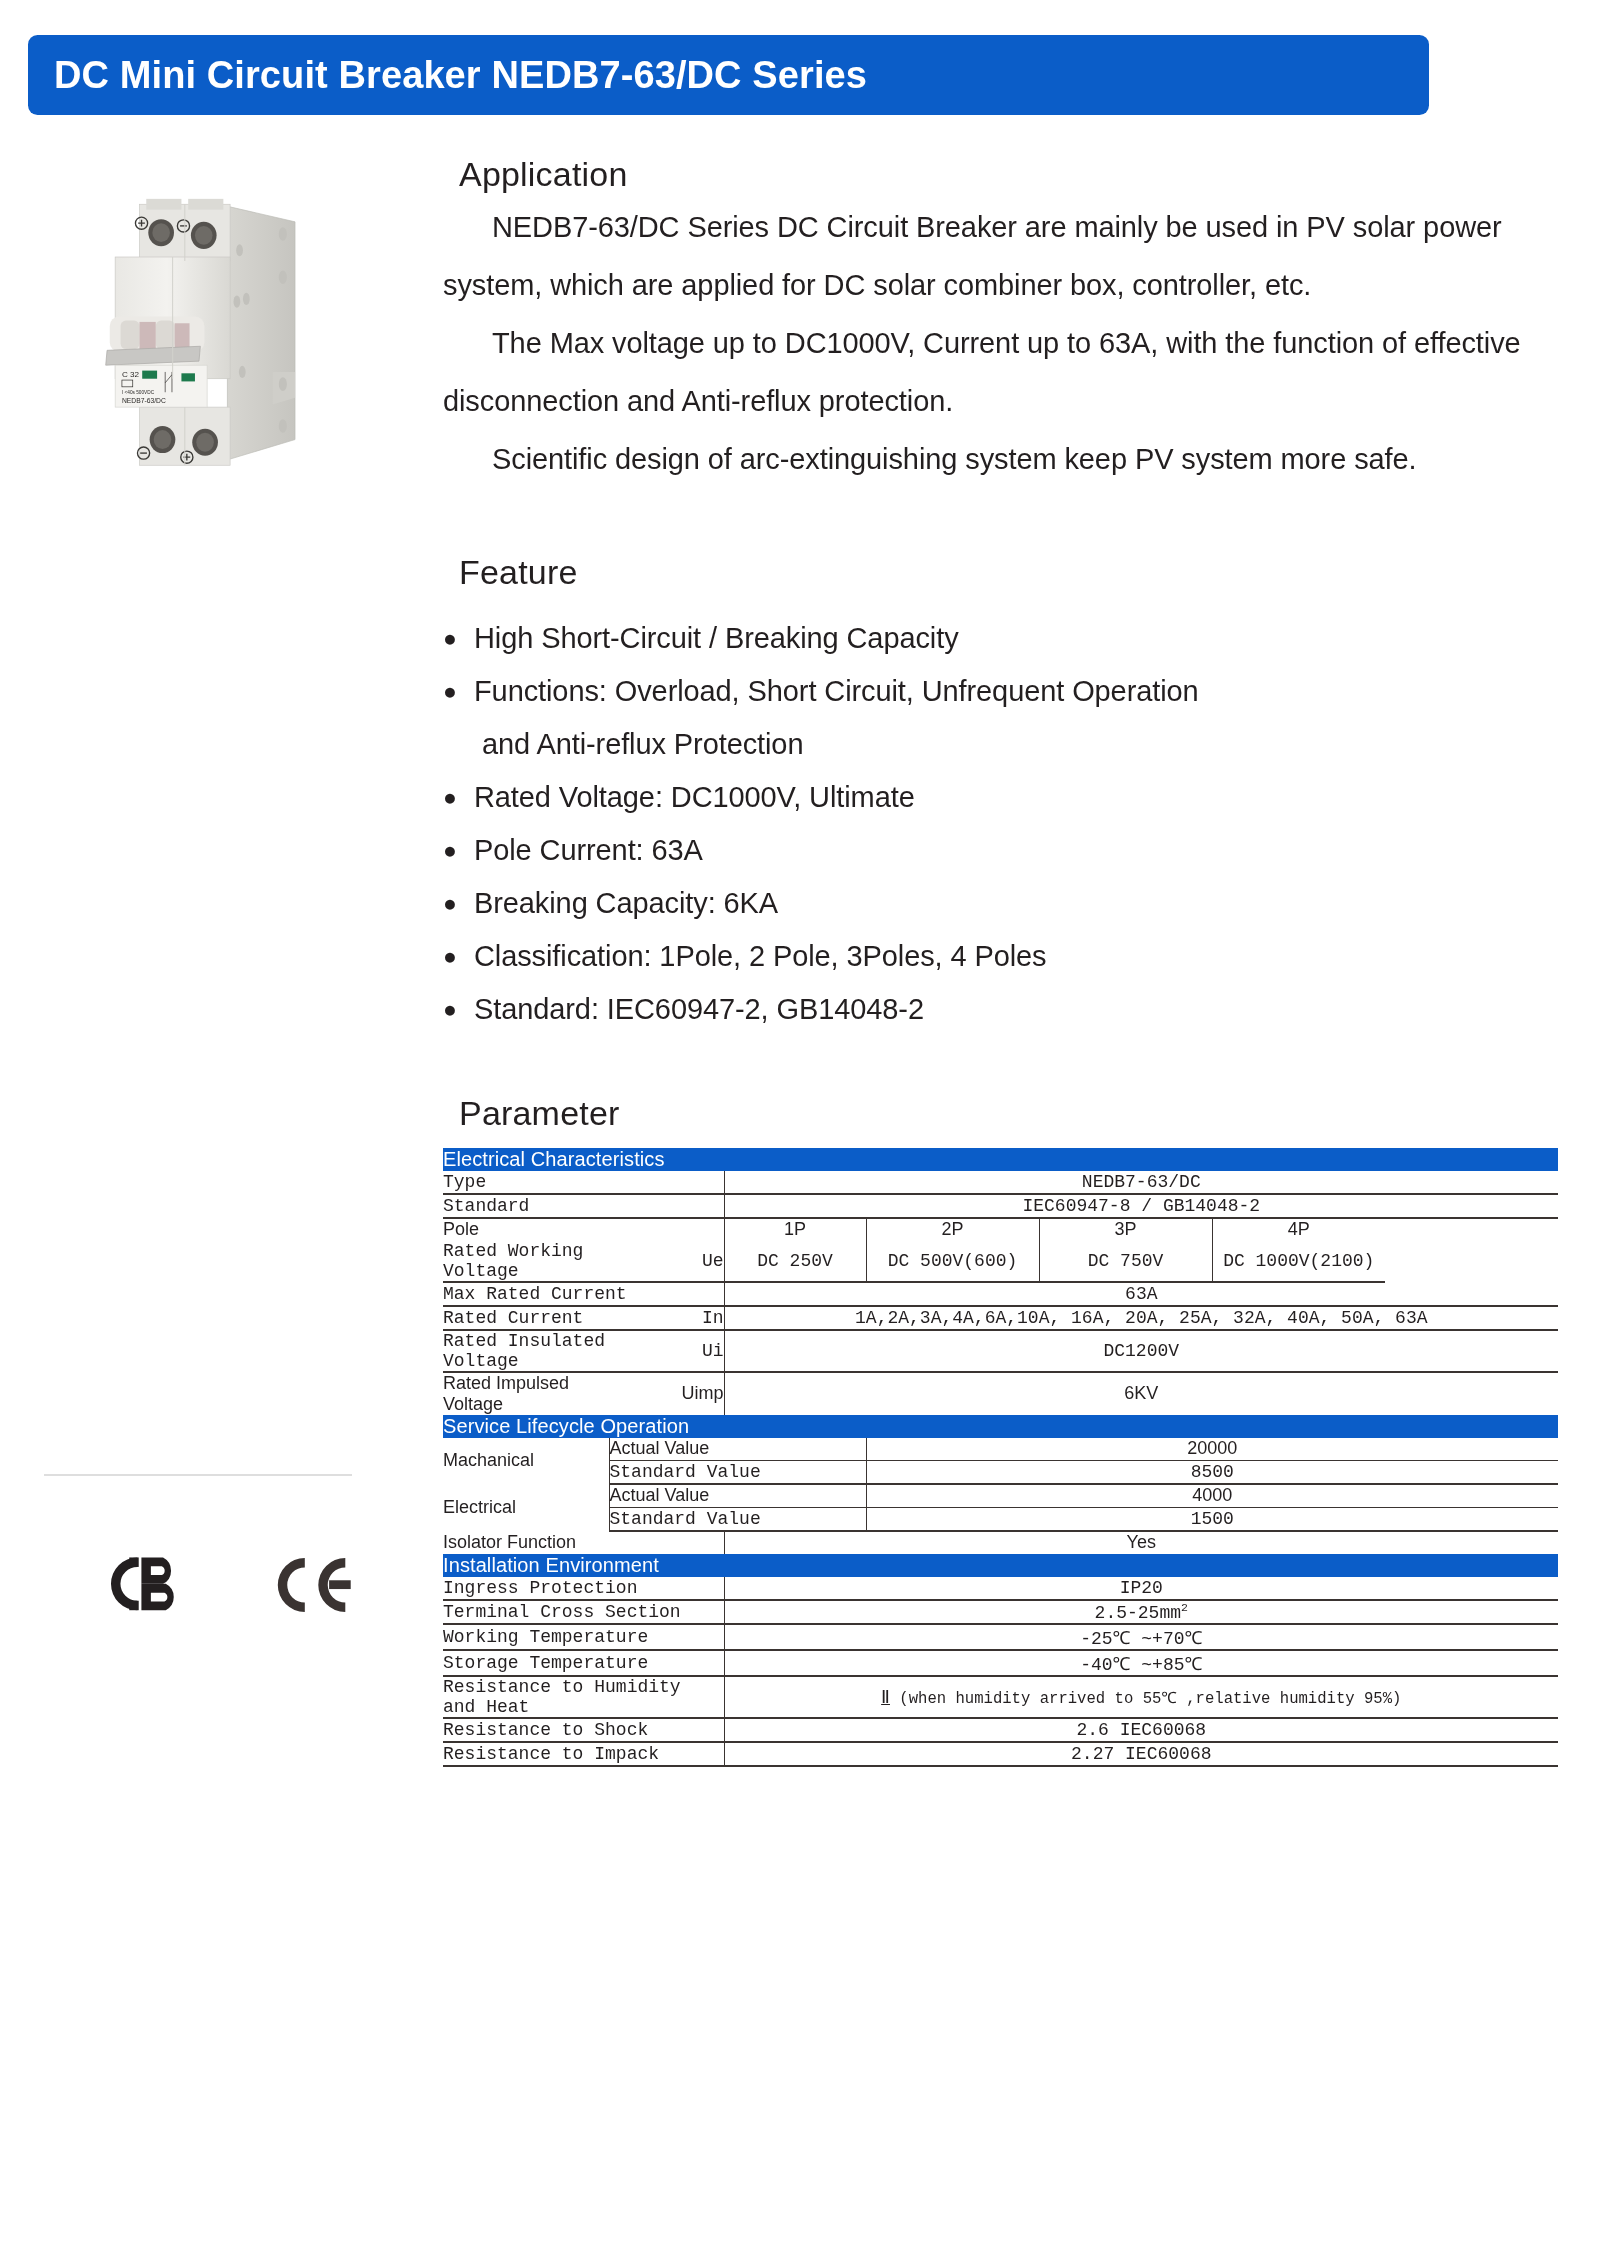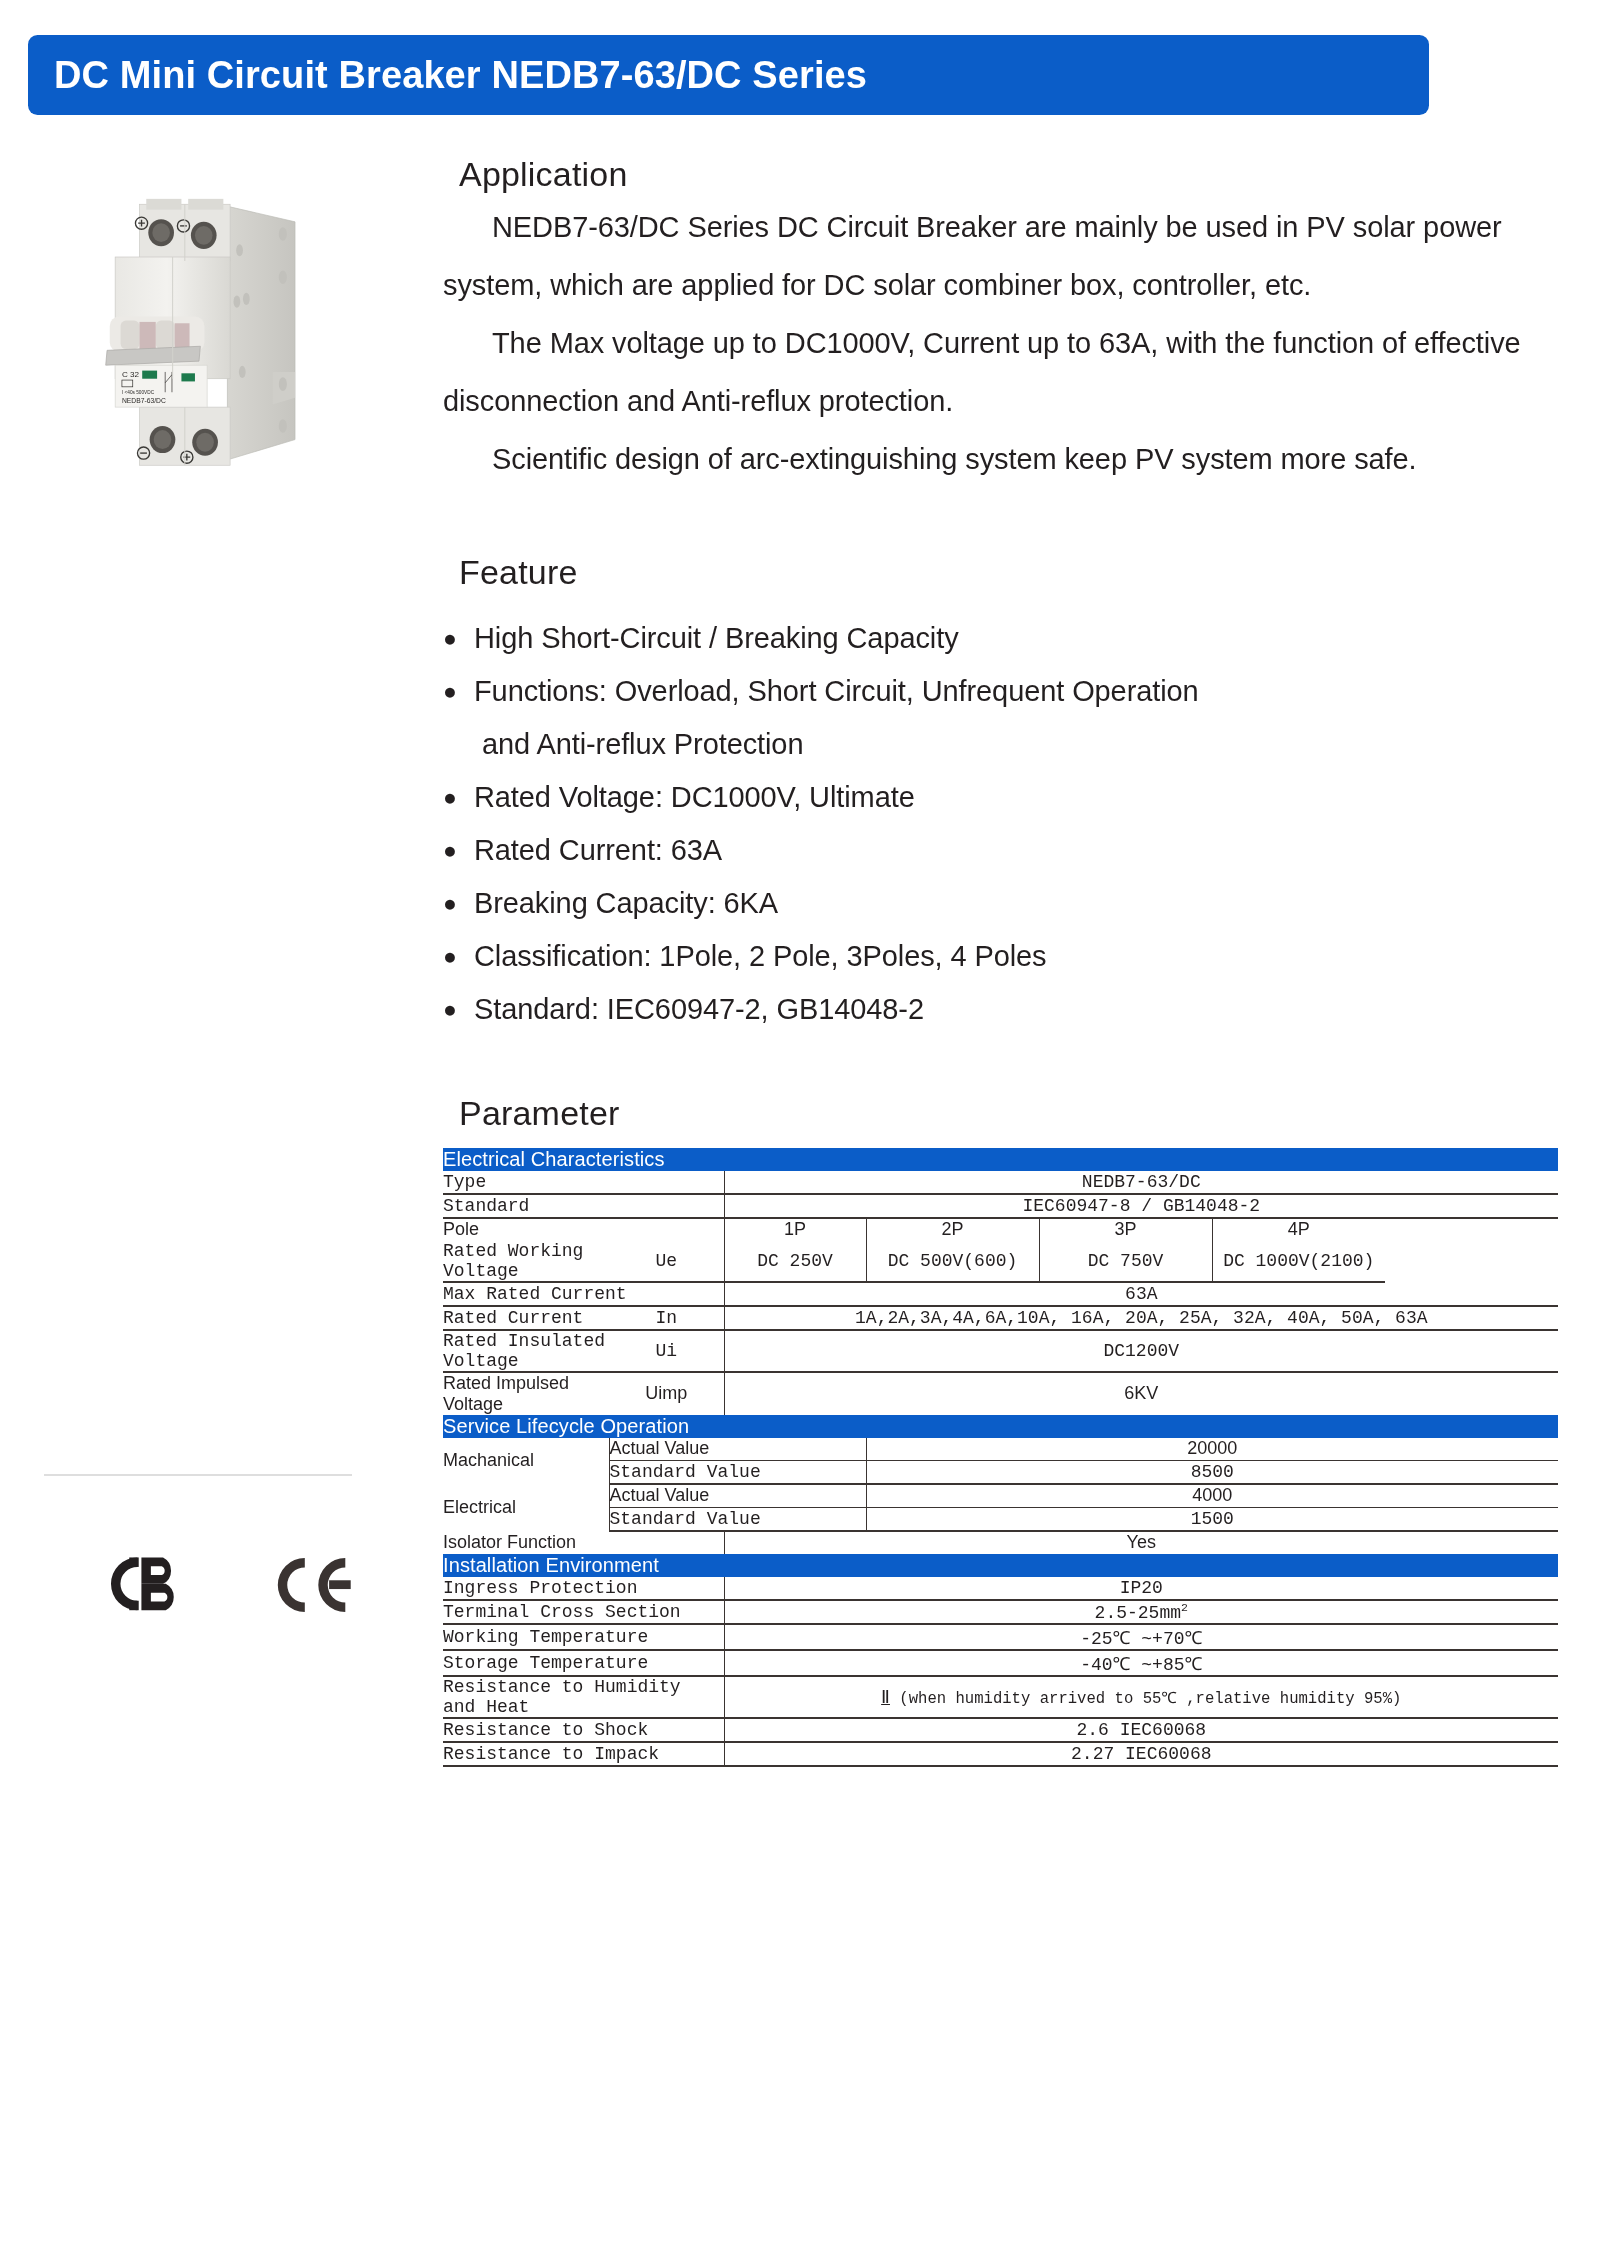--- a/index.html
+++ b/index.html
@@ -152,21 +152,21 @@
   .rowline { border-bottom: 2px solid #3a3431 !important; font-family: Liberation Mono, monospace; }
   .thinline { border-bottom: 1.4px solid #3a3431 !important; }
   .vline { border-right: 1.4px solid #3a3431 !important; }
   .vline-thin { border-right: 1.4px solid #3a3431 !important; }
 
   td.lbl {
     padding-left: 15px;
     text-align: left;
   }
   td.sym {
-    text-align: center;
+    text-align: right;
     padding-left: 2.7px;
   }
   td.val {
     text-align: center;
   }
   td.sublbl {
     padding-left: 8px;
     text-align: left;
   }
   td.grp {
@@ -312,21 +312,21 @@
         <span class="bullet">●</span>
         <span>Functions: Overload, Short Circuit, Unfrequent Operation</span>
         <span class="cont">and Anti-reflux Protection</span>
       </li>
       <li>
         <span class="bullet">●</span>
         <span>Rated Voltage: DC1000V, Ultimate</span>
       </li>
       <li>
         <span class="bullet">●</span>
-        <span>Rated Current: 63A</span>
+        <span>Pole Current: 63A</span>
       </li>
       <li>
         <span class="bullet">●</span>
         <span>Breaking Capacity: 6KA</span>
       </li>
       <li>
         <span class="bullet">●</span>
         <span>Classification: 1Pole, 2 Pole, 3Poles, 4 Poles</span>
       </li>
       <li>

